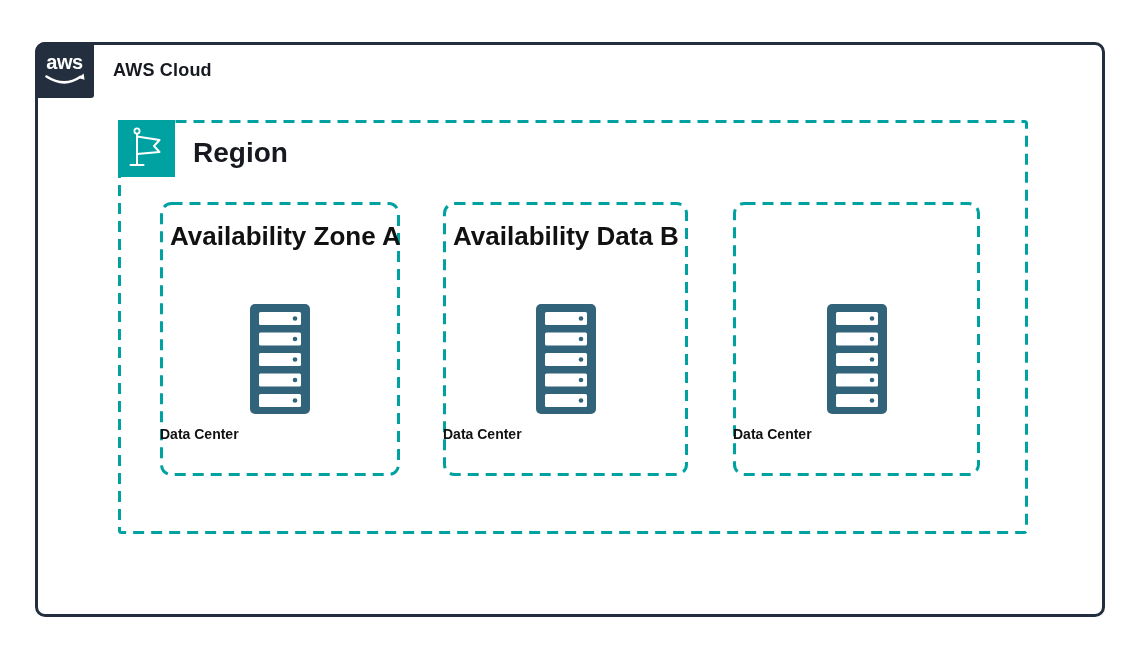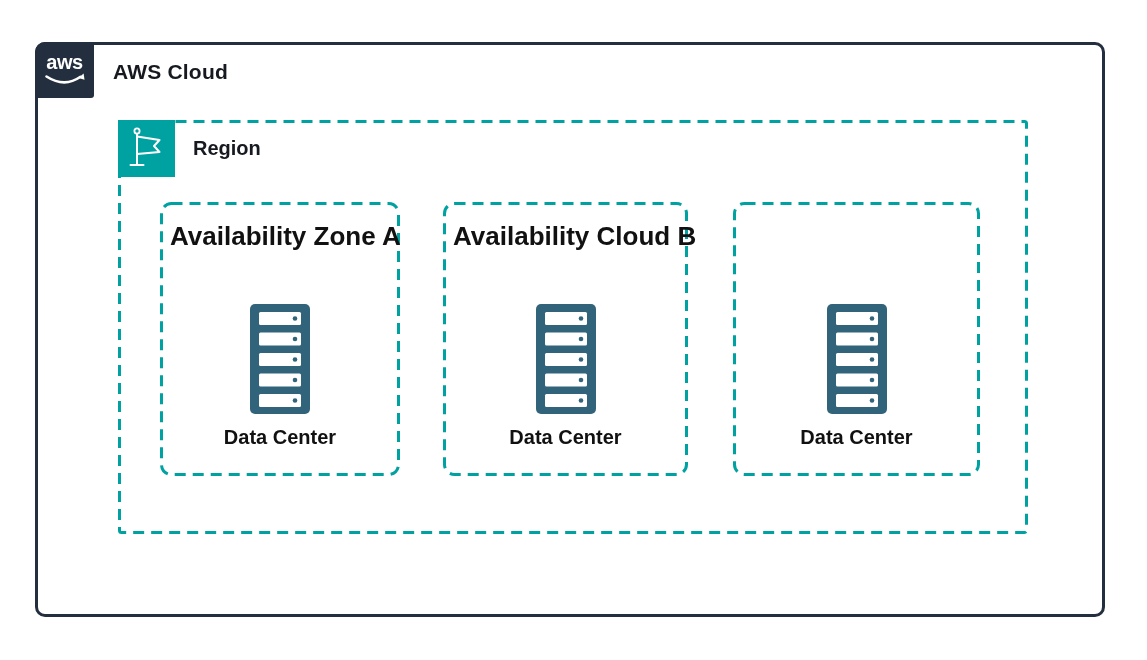--- a/index.html
+++ b/index.html
@@ -30,21 +30,21 @@
     left: 35px; top: 42px;
     width: 59px; height: 56px;
     background: #232F3E;
     border-radius: 10px 0 3px 0;
     text-decoration: underline;
   }
   .aws-logo svg { display: block; width: 100%; height: 100%; }
   .cloud-label {
     position: absolute;
     left: 113px; top: 60px;
-    font-size: 21px;
+    font-size: 18px;
     font-weight: bold;
     color: #16191F;
     letter-spacing: 0.2px;
     white-space: nowrap;
   }
   
   .region-border {
     position: absolute;
     left: 118px; top: 120px;
     overflow: visible;
@@ -52,21 +52,21 @@
   .region-icon {
     position: absolute;
     left: 118px; top: 120px;
     width: 57px; height: 57px;
     background: #00A1A1;
   }
   .region-icon svg { display: block; width: 100%; height: 100%; }
   .region-label {
     position: absolute;
     left: 193px; top: 137px;
-    font-size: 20px;
+    font-size: 28px;
     font-weight: bold;
     color: #16191F;
     white-space: nowrap;
   }
   
   .az {
     position: absolute;
     top: 202px;
     height: 274px;
   }
@@ -87,22 +87,22 @@
     position: absolute;
     left: 50%; top: 100px;
     transform: translateX(-50%);
     width: 64px; height: 114px;
   }
   .rack-icon svg { display: block; width: 100%; height: 100%; }
   .dc-label {
     position: absolute;
     left: 0; top: 224px;
     width: 100%;
-    text-align: center;
-    font-size: 20px;
+    text-align: left;
+    font-size: 14px;
     font-weight: bold;
     color: #111111;
   }
 </style>
 </head>
 <body>
 
 <div class="canvas">
 
   <div class="cloud-box"></div>
@@ -152,21 +152,21 @@
           <circle cx="47" cy="98.5" r="2.3" fill="#31647A"></circle>
       </svg>
     </div>
     <div class="dc-label">Data Center</div>
   </div>
 
   <div class="az" style="left:443px; width:245px;">
     <svg class="az-border" width="245" height="274" xmlns="http://www.w3.org/2000/svg">
       <rect x="1.5" y="1.5" width="242" height="271" rx="10" fill="none" stroke="#00A1A1" stroke-width="3" stroke-dasharray="11 7"></rect>
     </svg>
-    <div class="az-label">Availability Cloud B</div>
+    <div class="az-label">Availability Data B</div>
     <div class="rack-icon">
       <svg viewBox="0 0 64 114" xmlns="http://www.w3.org/2000/svg">
         <rect x="2" y="2" width="60" height="110" rx="5" fill="#31647A"></rect>
         <rect x="11" y="10" width="42" height="13" rx="1.5" fill="#ffffff"></rect>
           <circle cx="47" cy="16.5" r="2.3" fill="#31647A"></circle>
         <rect x="11" y="30.5" width="42" height="13" rx="1.5" fill="#ffffff"></rect>
           <circle cx="47" cy="37" r="2.3" fill="#31647A"></circle>
         <rect x="11" y="51" width="42" height="13" rx="1.5" fill="#ffffff"></rect>
           <circle cx="47" cy="57.5" r="2.3" fill="#31647A"></circle>
         <rect x="11" y="71.5" width="42" height="13" rx="1.5" fill="#ffffff"></rect>

